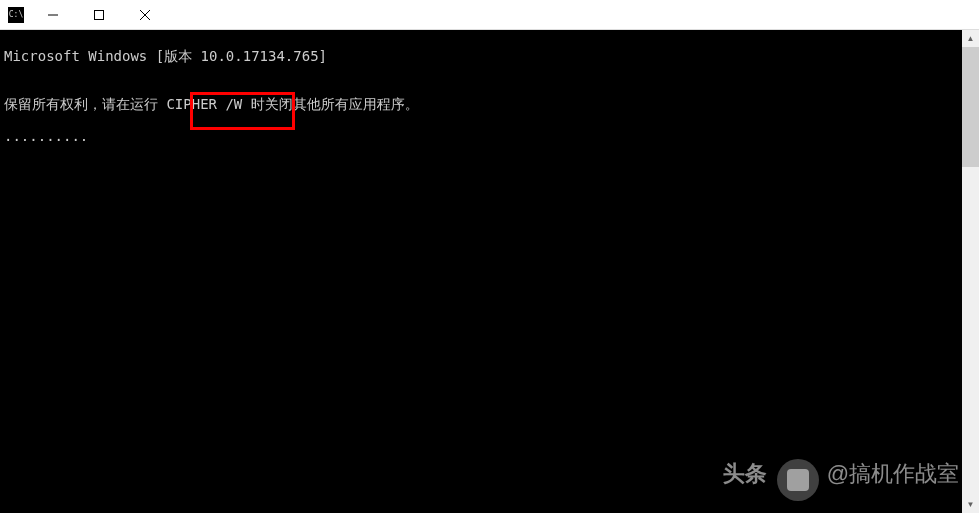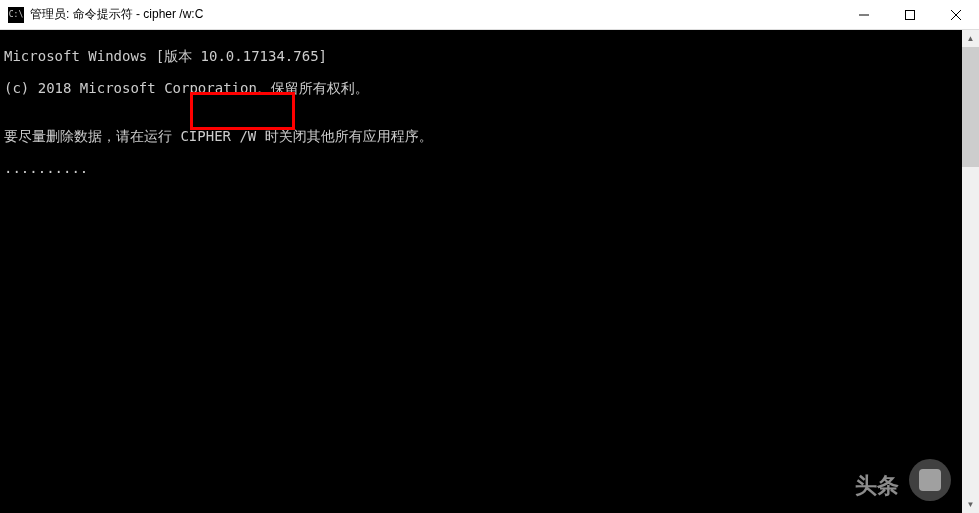--- a/index.html
+++ b/index.html
@@ -96,21 +96,21 @@
       top: 17px;
       width: 17px;
       height: 120px;
       background: #cdcdcd;
     }
     .watermark {
       position: absolute;
       bottom: 12px;
       right: 20px;
       display: flex;
-      align-items: flex-end;
+      align-items: flex-start;
       color: rgba(255,255,255,0.55);
       font-size: 22px;
       font-family: "Microsoft YaHei", sans-serif;
     }
     .watermark-left {
       margin-right: 10px;
       font-weight: bold;
       white-space: nowrap;
     }
     .watermark-logo {
@@ -129,21 +129,20 @@
       border-radius: 4px;
       background: rgba(255,255,255,0.5);
     }
     .watermark-right { white-space: nowrap; }
   </style>
 </head>
 <body>
 
 <div class="titlebar">
   <div class="titlebar-icon">C:\</div>
-  <div class="titlebar-title">管理员: 命令提示符 - cipher /w:C</div>
   <div class="window-controls">
     <div class="window-btn">
       <svg width="10" height="10">
           <line x1="0" y1="5" x2="10" y2="5" stroke="#000" stroke-width="1"></line>
         </svg>
     </div>
     <div class="window-btn">
       <svg width="10" height="10">
           <rect x="0.5" y="0.5" width="9" height="9" fill="none" stroke="#000" stroke-width="1"></rect>
         </svg>
@@ -152,31 +151,31 @@
       <svg width="10" height="10">
           <line x1="0" y1="0" x2="10" y2="10" stroke="#000" stroke-width="1"></line>
           <line x1="10" y1="0" x2="0" y2="10" stroke="#000" stroke-width="1"></line>
         </svg>
     </div>
   </div>
 </div>
 
 <div class="terminal">
 <div class="terminal-line">Microsoft Windows [版本 10.0.17134.765]</div>
-<div class="terminal-line">(c) 2018 Microsoft Corporation。保留所有权利。</div>
 <div class="terminal-line"></div>
-<div class="terminal-line">要尽量删除数据，请在运行 CIPHER /W 时关闭其他所有应用程序。</div>
+<div class="terminal-line">保留所有权利，请在运行 CIPHER /W 时关闭其他所有应用程序。</div>
 <div class="terminal-line">..........</div>
 <div class="highlight-box"></div>
 </div>
 
 <div class="scrollbar">
   <div class="scrollbar-btn">▲</div>
   <div class="scrollbar-thumb"></div>
   <div class="scrollbar-btn down">▼</div>
 </div>
 
 <div class="watermark">
   <span class="watermark-left">头条</span>
   <div class="watermark-logo">
     <div class="watermark-logo-inner"></div>
   </div>
+  <span class="watermark-right">@搞机作战室</span>
 </div>
 
 </body></html>

